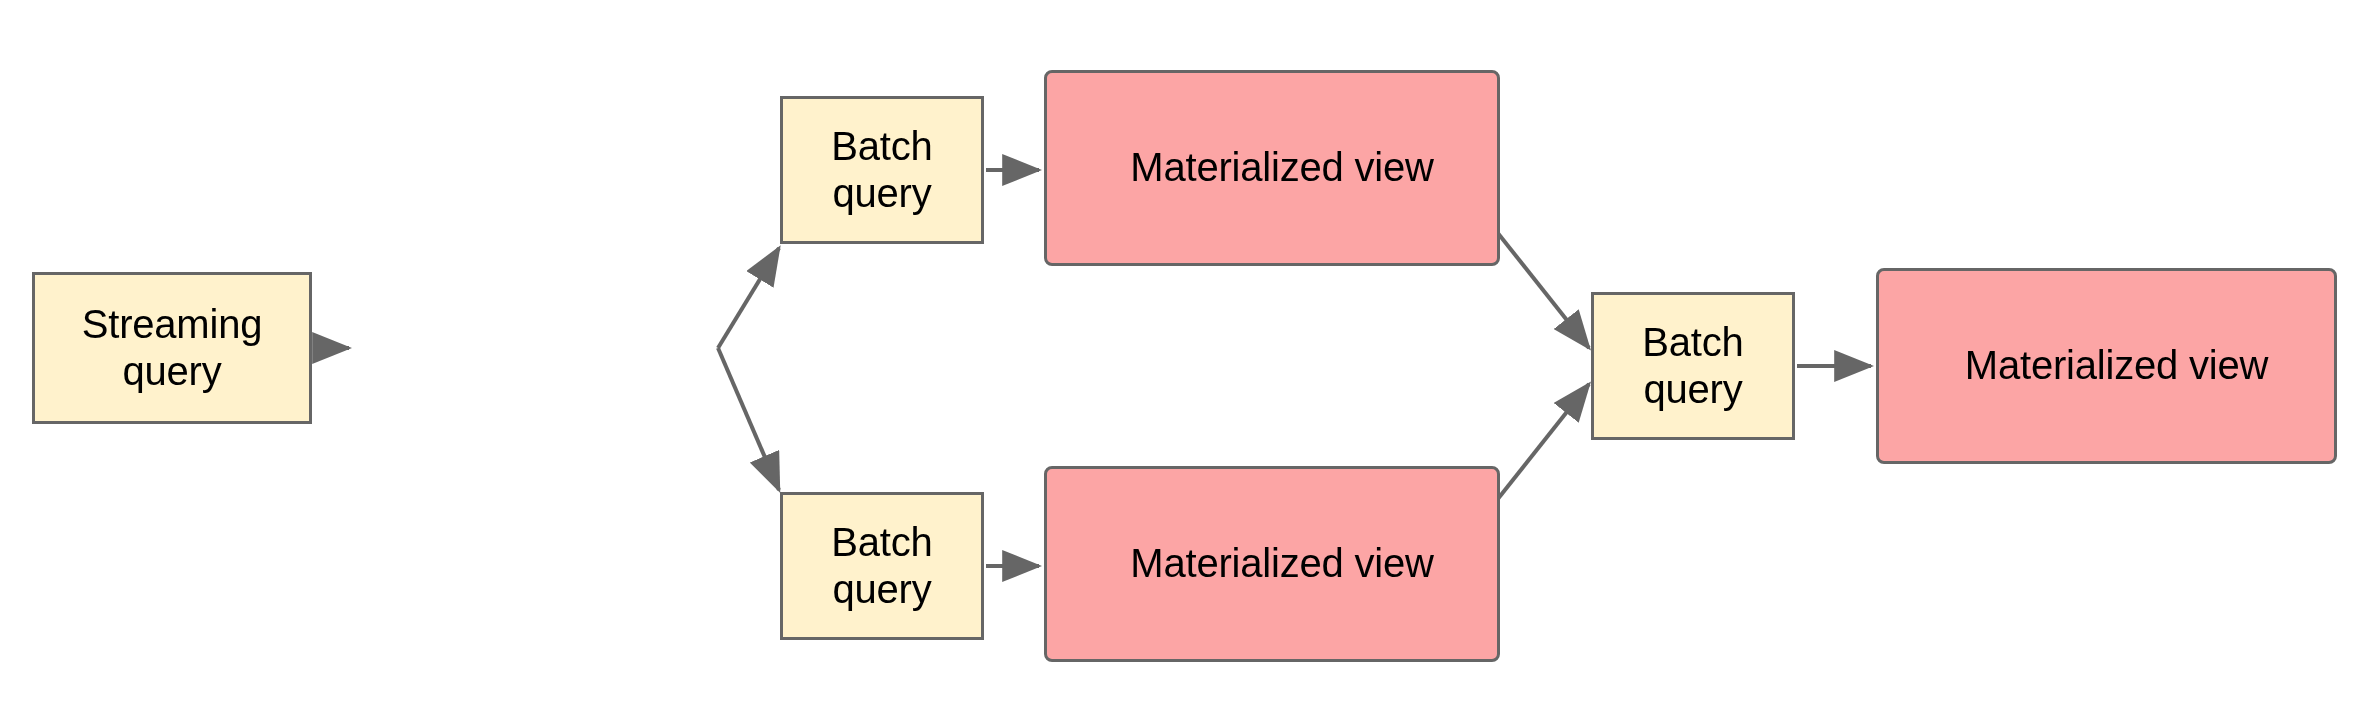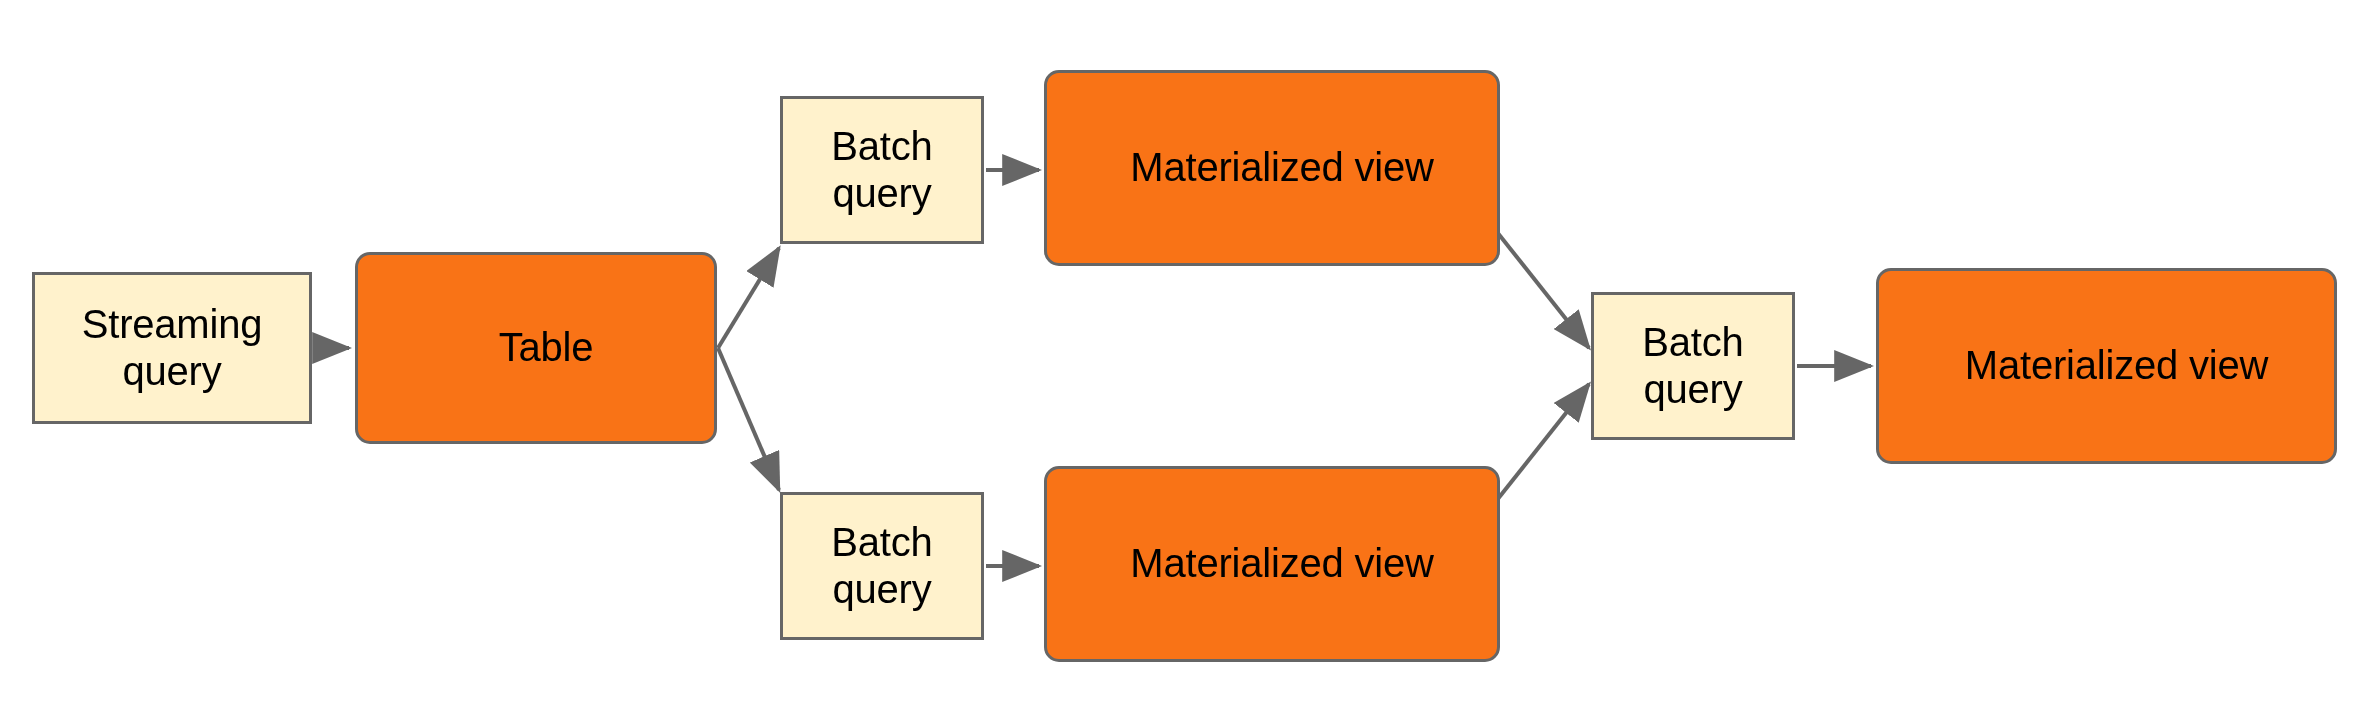--- a/index.html
+++ b/index.html
@@ -38,22 +38,22 @@
     font-size: 40px;
     line-height: 1.18;
     letter-spacing: -0.2px;
     white-space: pre-line;
   }
   .node-process {
     background: #fff2cc;
     border-radius: 0;
   }
   .node-store {
-    background: #f97316;
-    border-radius: 15px;
+    background: #fca5a5;
+    border-radius: 8px;
     padding-left: 20px;
   }
   .node-label {
     display: block;
     white-space: pre-line;
   }
 </style>
 </head>
 <body>
 
@@ -97,23 +97,20 @@
     <g>
       <line x1="1797" y1="366" x2="1871" y2="366" stroke="#666666" stroke-width="4" marker-end="url(#arrowhead)"></line>
     </g>
   </svg>
 
   <div class="node node-process" style="left:32px; top:272px; width:280px; height:152px;">
     <span class="node-label">Streaming
 query</span>
   </div>
 
-  <div class="node node-store" style="left:355px; top:252px; width:362px; height:192px;">
-    <span class="node-label">Table</span>
-  </div>
 
   <div class="node node-process" style="left:780px; top:96px; width:204px; height:148px;">
     <span class="node-label">Batch
 query</span>
   </div>
 
   <div class="node node-store" style="left:1044px; top:70px; width:456px; height:196px;">
     <span class="node-label">Materialized view</span>
   </div>
 

